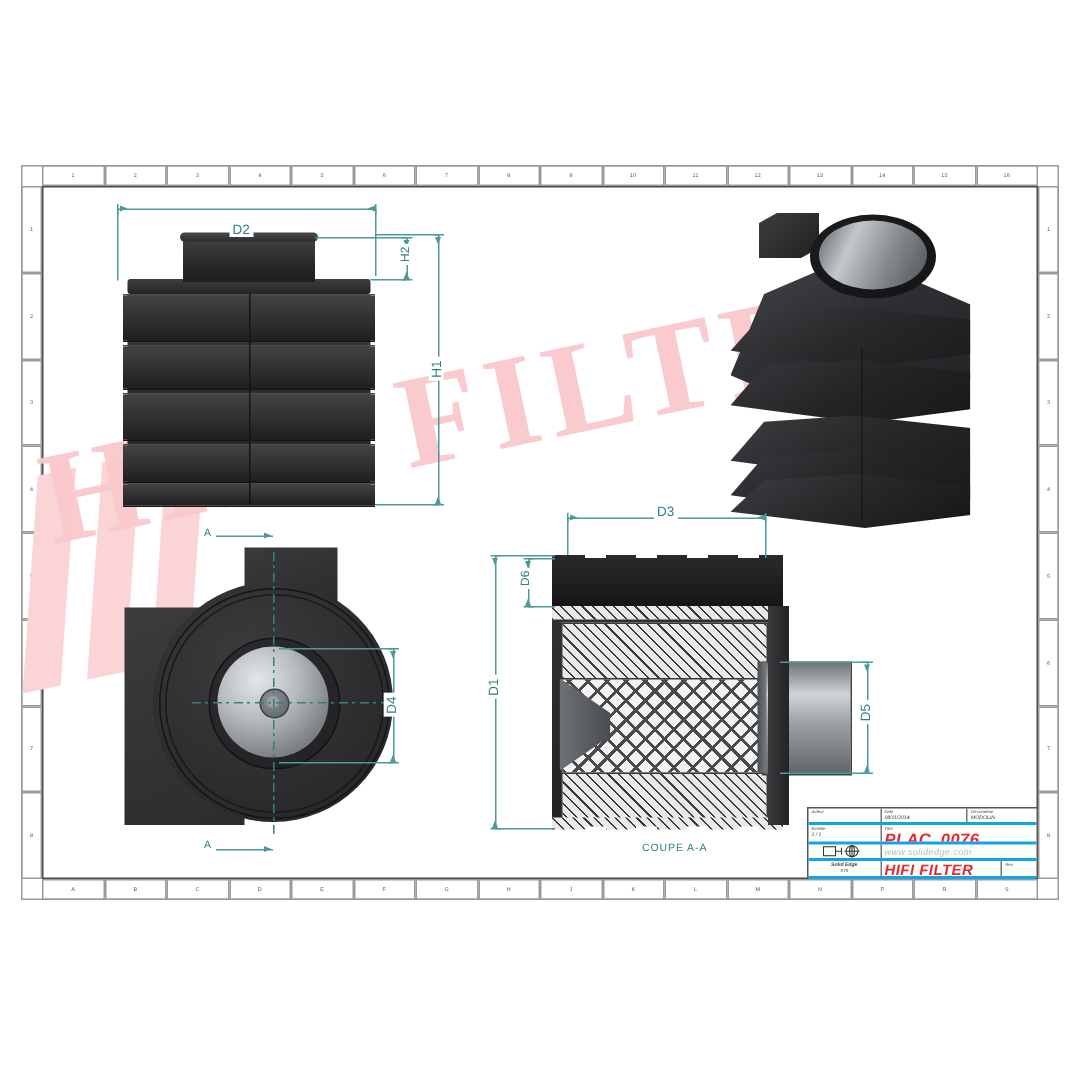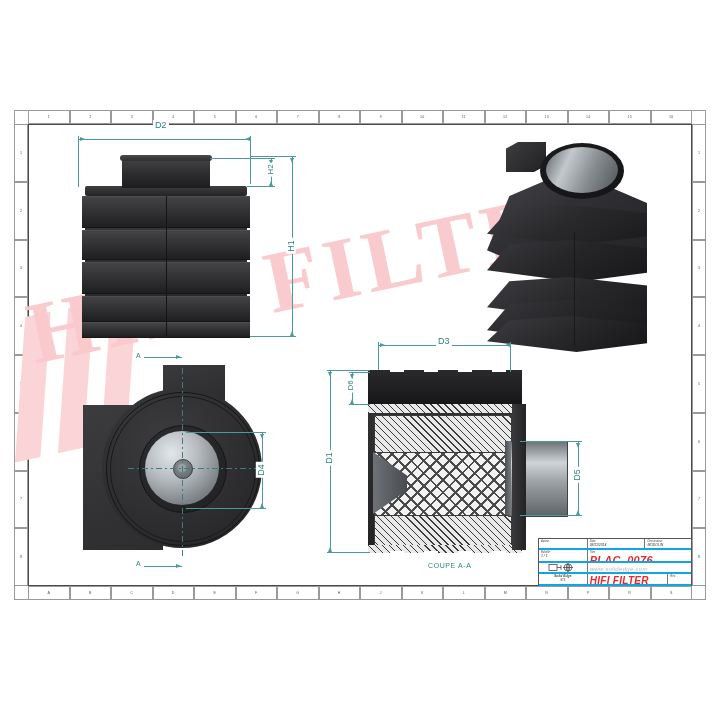--- a/index.html
+++ b/index.html
@@ -194,21 +194,21 @@
     <div class="part" style="left:120px;top:155px;width:92px;height:6px;
          background:linear-gradient(180deg,#4a4a4c,#2e2e30);border-radius:3px;"></div>
 
     <div class="dim h" style="left:78px;top:139px;width:172px;"></div>
     <div class="tick" style="left:78px;top:136px;"></div>
     <div class="tick" style="left:250px;top:136px;"></div>
     <div class="arrow ar-r" style="left:80px;top:137px;"></div>
     <div class="arrow ar-l" style="left:245px;top:137px;"></div>
     <div class="dim v" style="left:78px;top:139px;height:48px;"></div>
     <div class="dim v" style="left:250px;top:139px;height:45px;"></div>
-    <div class="dimlbl" style="left:153px;top:120px;">D2</div>
+    <div class="dimlbl" style="left:153px;top:148px;">D2</div>
 
     <div class="dim v" style="left:292px;top:156px;height:180px;"></div>
     <div class="tick h" style="left:289px;top:156px;"></div>
     <div class="tick h" style="left:289px;top:336px;"></div>
     <div class="arrow ar-d" style="left:290px;top:158px;"></div>
     <div class="arrow ar-u" style="left:290px;top:331px;"></div>
     <div class="dim h" style="left:250px;top:156px;width:42px;"></div>
     <div class="dim h" style="left:250px;top:336px;width:42px;"></div>
     <div class="dimlbl vert" style="left:283px;top:241px;">H1</div>
 

